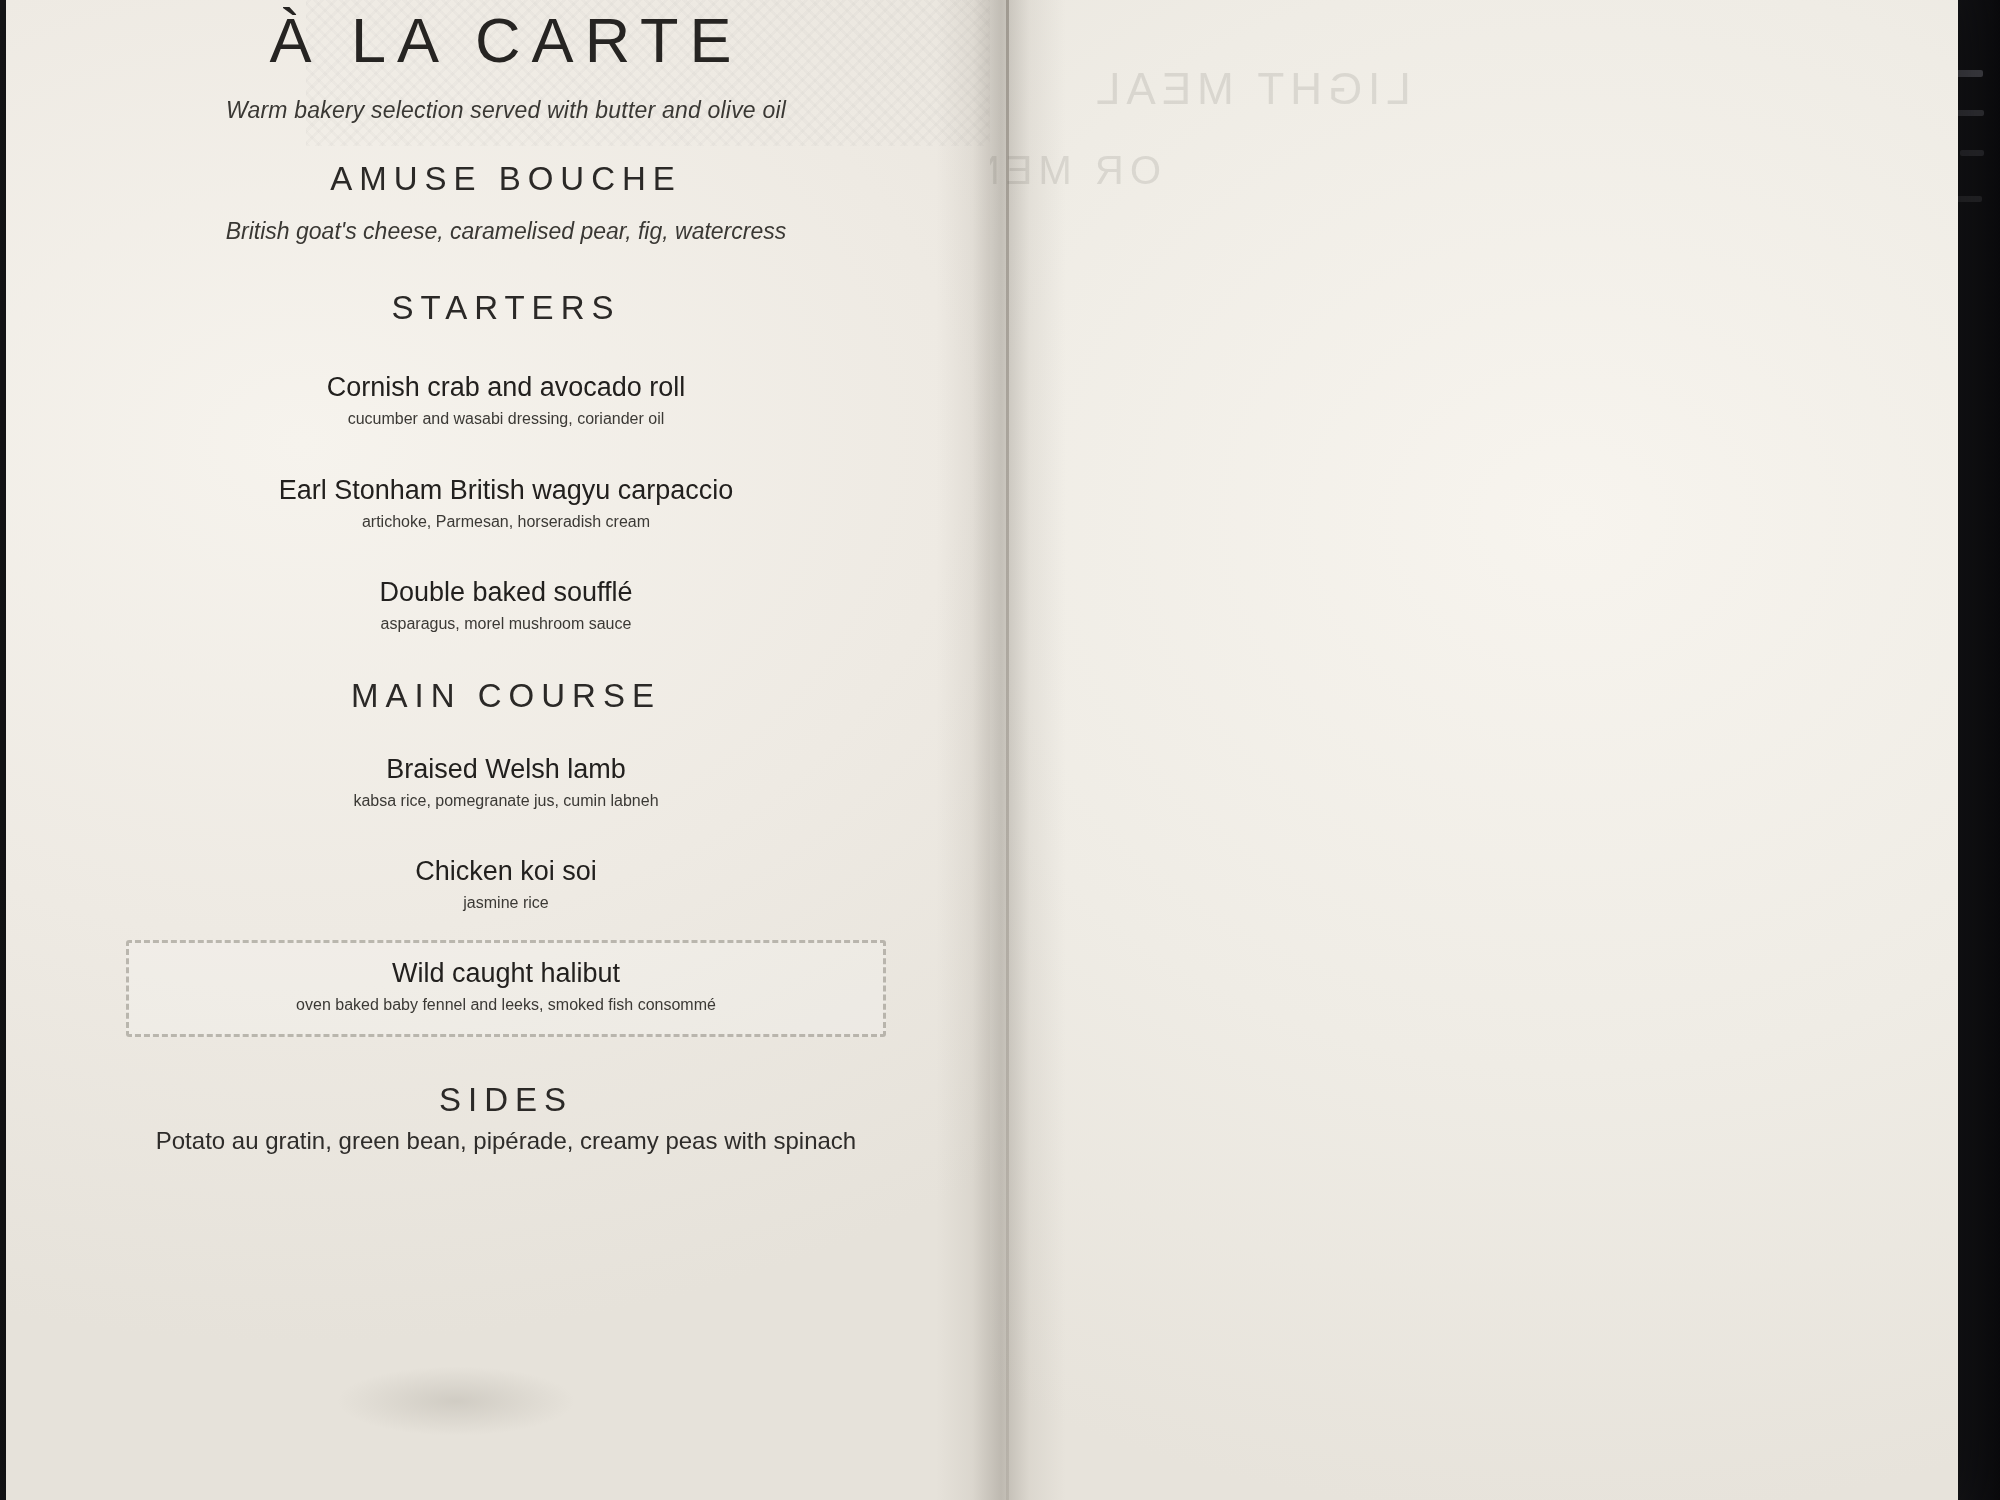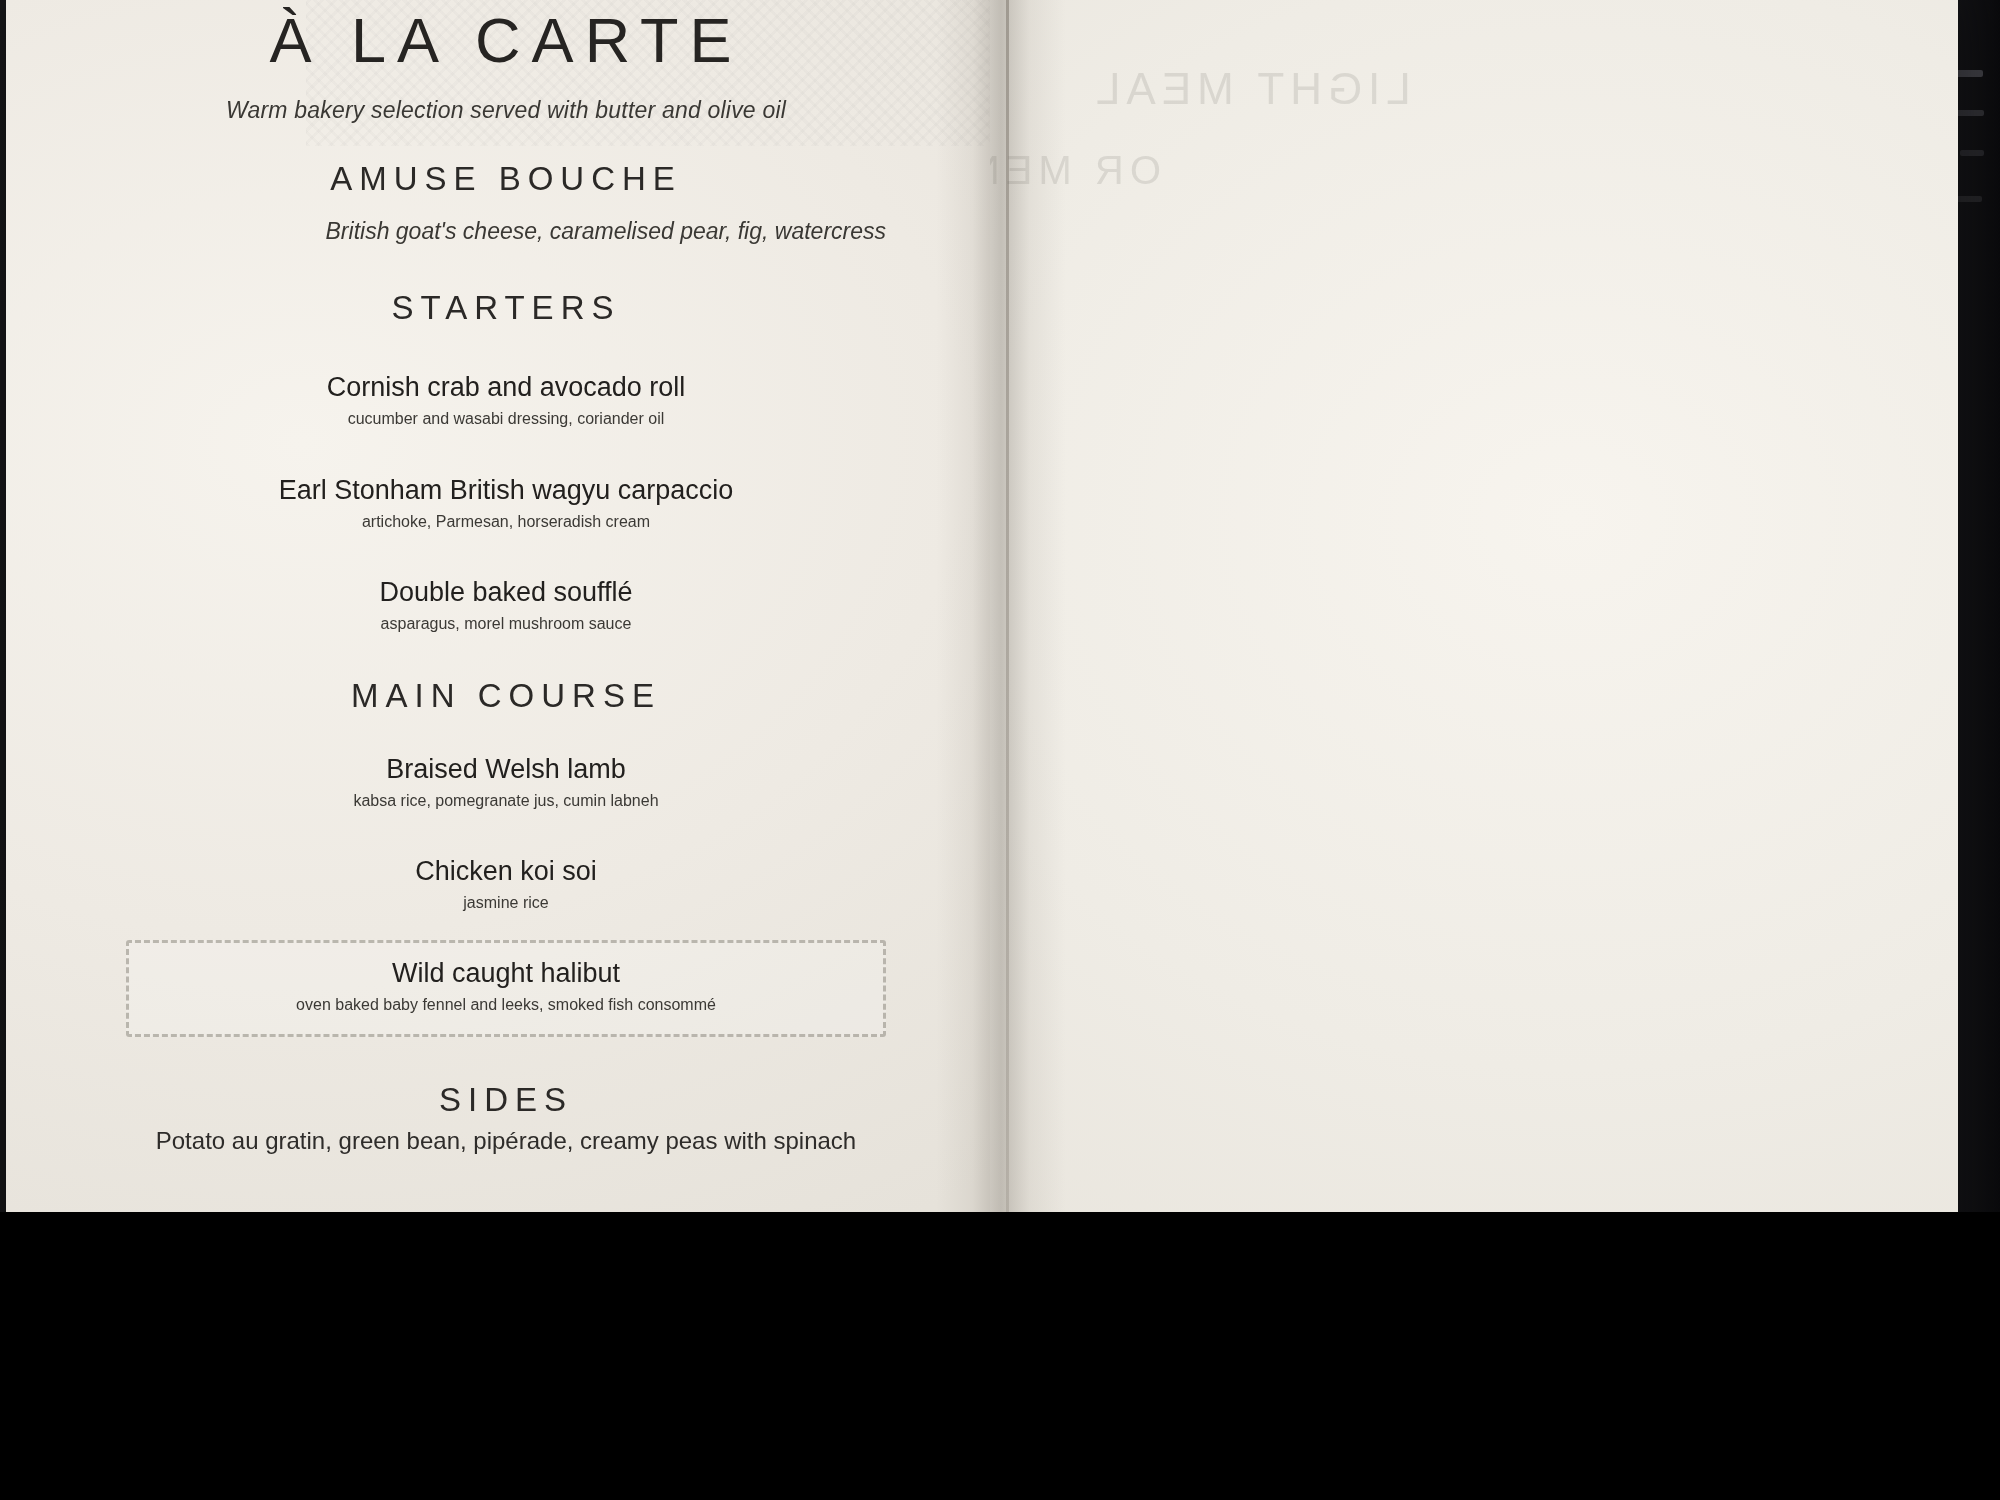--- a/index.html
+++ b/index.html
@@ -10,21 +10,21 @@
   body {
     width: 2000px;
     height: 1500px;
     overflow: hidden;
     font-family: "Liberation Sans", sans-serif;
   }
 
   #page {
     position: relative;
     width: 2000px;
-    height: 1212px;
+    height: 1500px;
     background: #0a0a0c;
     overflow: hidden;
   }
 
   
   .dark-bg {
     position: absolute;
     inset: 0;
     background:
       linear-gradient(100deg, #1a1a1c 0%, #0d0d10 40%, #07070a 100%);
@@ -155,21 +155,20 @@
     letter-spacing: 7px;
     color: #2b2927;
     margin: 36px 0 0 0;
     font-weight: 400;
   }
   .italic-line {
     font-size: 23px;
     font-style: italic;
     color: #3a3834;
     margin: 20px 0 0 0;
-    text-align: right;
   }
   .dish {
     margin-top: 44px;
   }
   .dish-name {
     font-size: 27px;
     color: #22201e;
     line-height: 1.25;
     font-weight: 400;
   }

